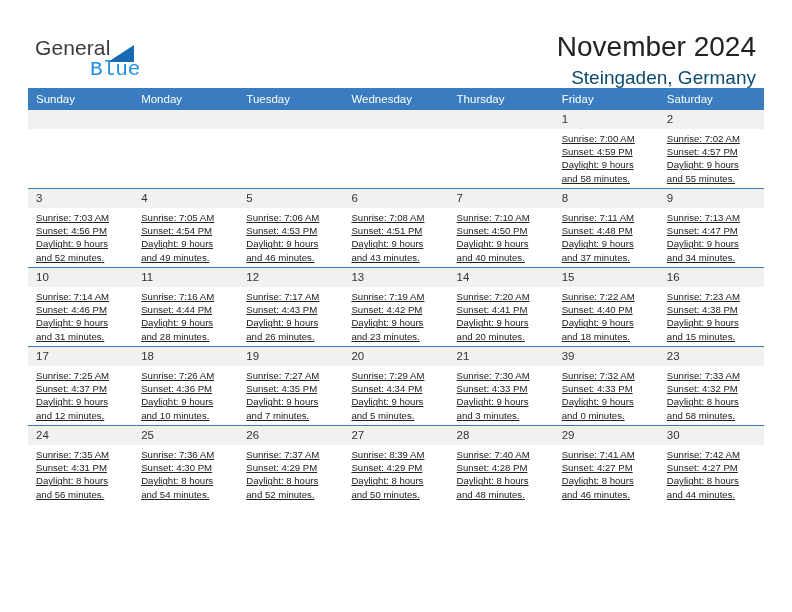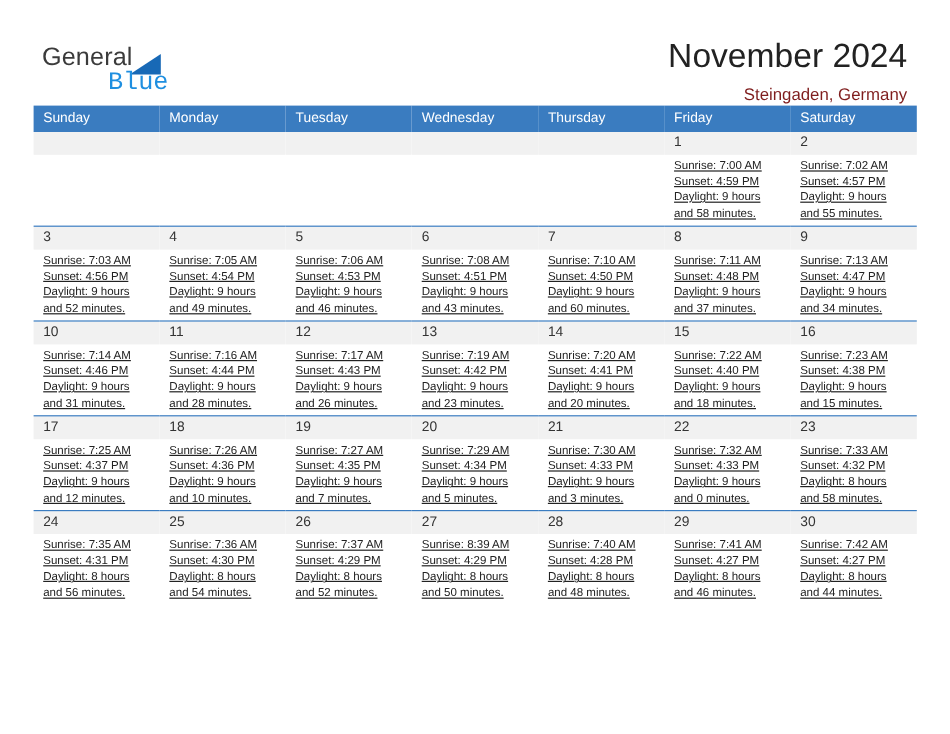--- a/index.html
+++ b/index.html
@@ -68,22 +68,22 @@
     top: 30px;
     text-align: right;
   }
   .title-month {
     font-size: 28px;
     color: #222222;
     line-height: 34px;
     white-space: nowrap;
   }
   .title-location {
-    font-size: 14px;
-    color: #7f1d1d;
+    font-size: 19px;
+    color: #0c4a6e;
     line-height: 20px;
     margin-top: 4px;
     white-space: nowrap;
   }
 
   
   .calendar {
     position: absolute;
     left: 28px;
     top: 88px;
@@ -245,21 +245,21 @@
               <div>Daylight: 9 hours</div>
               <div>and 43 minutes.</div>
             </div>
           </td>
           <td class="">
             <span class="daynum">7</span>
             <div class="info">
               <div>Sunrise: 7:10 AM</div>
               <div>Sunset: 4:50 PM</div>
               <div>Daylight: 9 hours</div>
-              <div>and 60 minutes.</div>
+              <div>and 40 minutes.</div>
             </div>
           </td>
           <td class="">
             <span class="daynum">8</span>
             <div class="info">
               <div>Sunrise: 7:11 AM</div>
               <div>Sunset: 4:48 PM</div>
               <div>Daylight: 9 hours</div>
               <div>and 37 minutes.</div>
             </div>
@@ -379,21 +379,21 @@
           <td class="">
             <span class="daynum">21</span>
             <div class="info">
               <div>Sunrise: 7:30 AM</div>
               <div>Sunset: 4:33 PM</div>
               <div>Daylight: 9 hours</div>
               <div>and 3 minutes.</div>
             </div>
           </td>
           <td class="">
-            <span class="daynum">22</span>
+            <span class="daynum">39</span>
             <div class="info">
               <div>Sunrise: 7:32 AM</div>
               <div>Sunset: 4:33 PM</div>
               <div>Daylight: 9 hours</div>
               <div>and 0 minutes.</div>
             </div>
           </td>
           <td class="">
             <span class="daynum">23</span>
             <div class="info">

